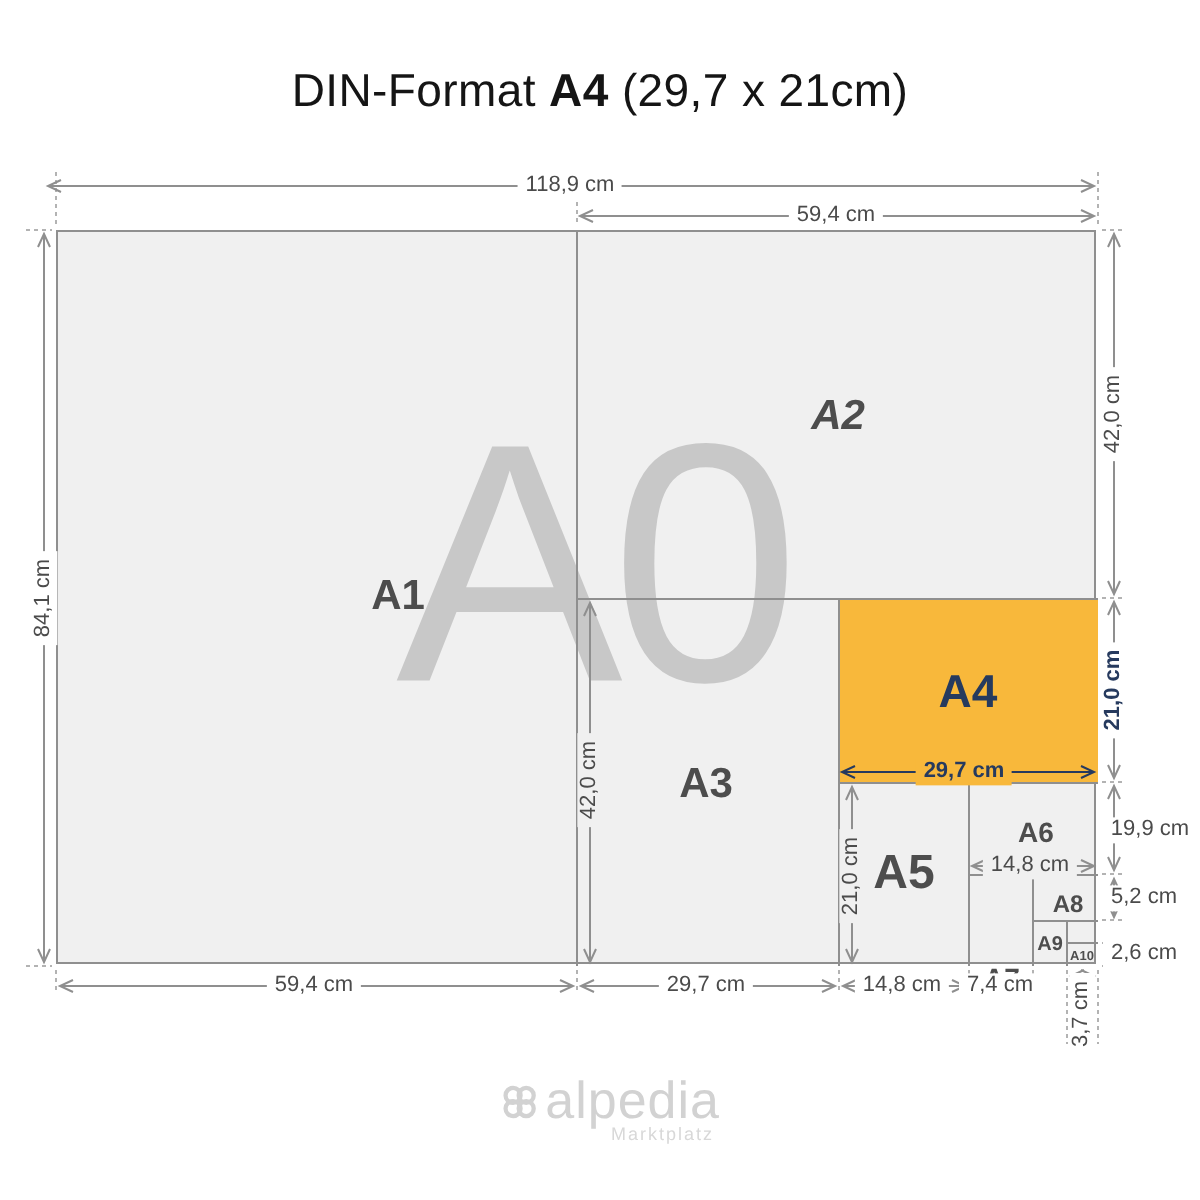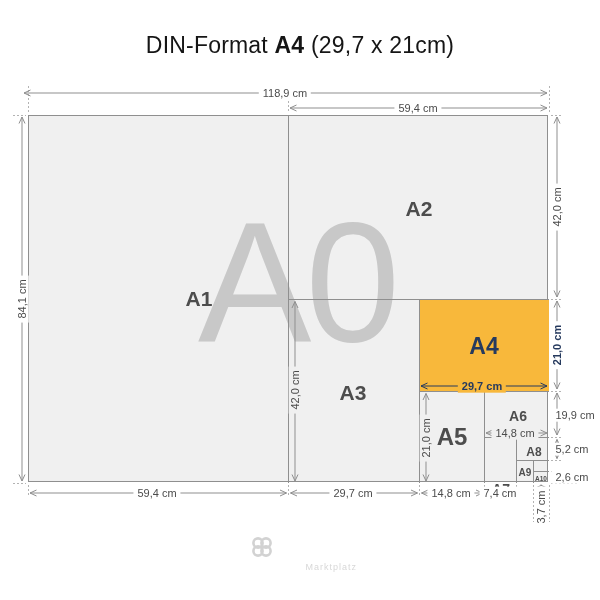--- a/index.html
+++ b/index.html
@@ -102,21 +102,21 @@
       <line x1="30" y1="493" x2="286.5" y2="493" marker-start="url(#arr)" marker-end="url(#arr)"></line>
       <line x1="290.5" y1="493" x2="417.5" y2="493" marker-start="url(#arr)" marker-end="url(#arr)"></line>
       <line x1="421.5" y1="493" x2="482.5" y2="493" marker-start="url(#arr)" marker-end="url(#arr)"></line>
       <line x1="486.5" y1="493" x2="514.5" y2="493" marker-start="url(#arr)" marker-end="url(#arr)"></line>
       <line x1="535.5" y1="488" x2="547" y2="488" marker-start="url(#arr)" marker-end="url(#arr)"></line>
     </g>
     <line x1="421" y1="386" x2="547" y2="386" stroke="#263A5E" stroke-width="1" marker-start="url(#arrN)" marker-end="url(#arrN)"></line>
   </svg>
 
   <div class="fmt" style="left:155px;top:298px;font-size:21px;margin-left:44px;">A1</div>
-  <div class="fmt" style="left:419px;top:208px;font-size:21px;">A2</div>
+  <div class="fmt" style="left:419px;top:208px;font-size:21px;font-style:italic;">A2</div>
   <div class="fmt" style="left:353px;top:392px;font-size:21px;">A3</div>
   <div class="fmt navy" style="left:484px;top:346px;font-size:23px;">A4</div>
   <div class="fmt" style="left:452px;top:437px;font-size:24px;text-align:center;">A5</div>
   <div class="fmt" style="left:518px;top:416px;font-size:14px;">A6</div>
   <div class="fmt" style="left:501px;top:462px;font-size:14px;margin-top:27px;">A7</div>
   <div class="fmt" style="left:534px;top:452px;font-size:12px;">A8</div>
   <div class="fmt" style="left:525px;top:473px;font-size:10px;">A9</div>
   <div class="fmt" style="left:541px;top:478.5px;font-size:6.5px;">A10</div>
 
   <div class="dim" style="left:285px;top:93px;">118,9 cm</div>
@@ -140,17 +140,18 @@
   <div class="footer">
     <div class="brandrow">
       <svg width="24" height="24" viewBox="0 0 24 24">
         <g fill="none" stroke="#d2d2d2" stroke-width="2.6">
           <circle cx="8" cy="8" r="4.6"></circle>
           <circle cx="16" cy="8" r="4.6"></circle>
           <circle cx="8" cy="16" r="4.6"></circle>
           <circle cx="16" cy="16" r="4.6"></circle>
         </g>
       </svg>
+      <span class="brand">alpedia</span>
     </div>
     <div class="tagline">Marktplatz</div>
   </div>
 
 </div>
 
 </body></html>

